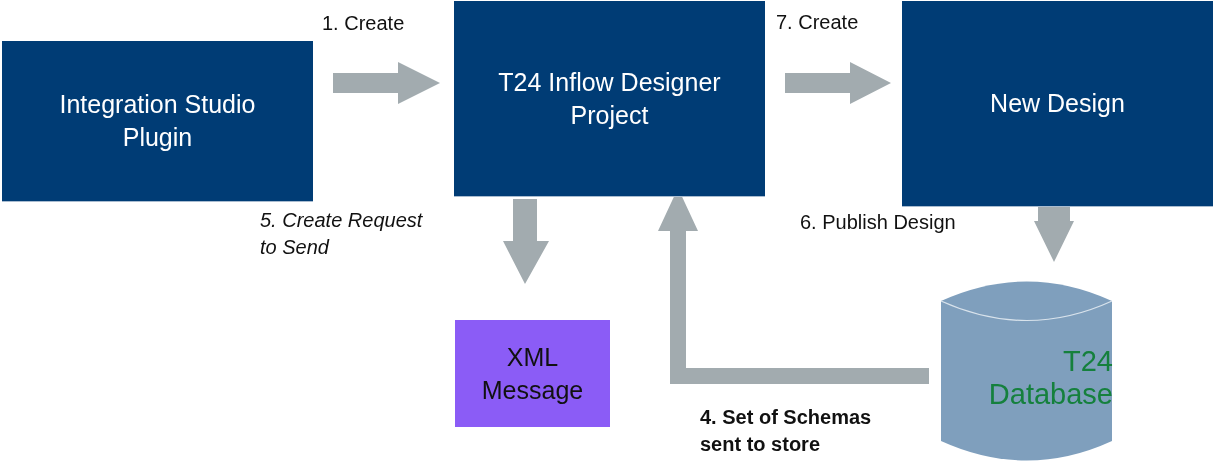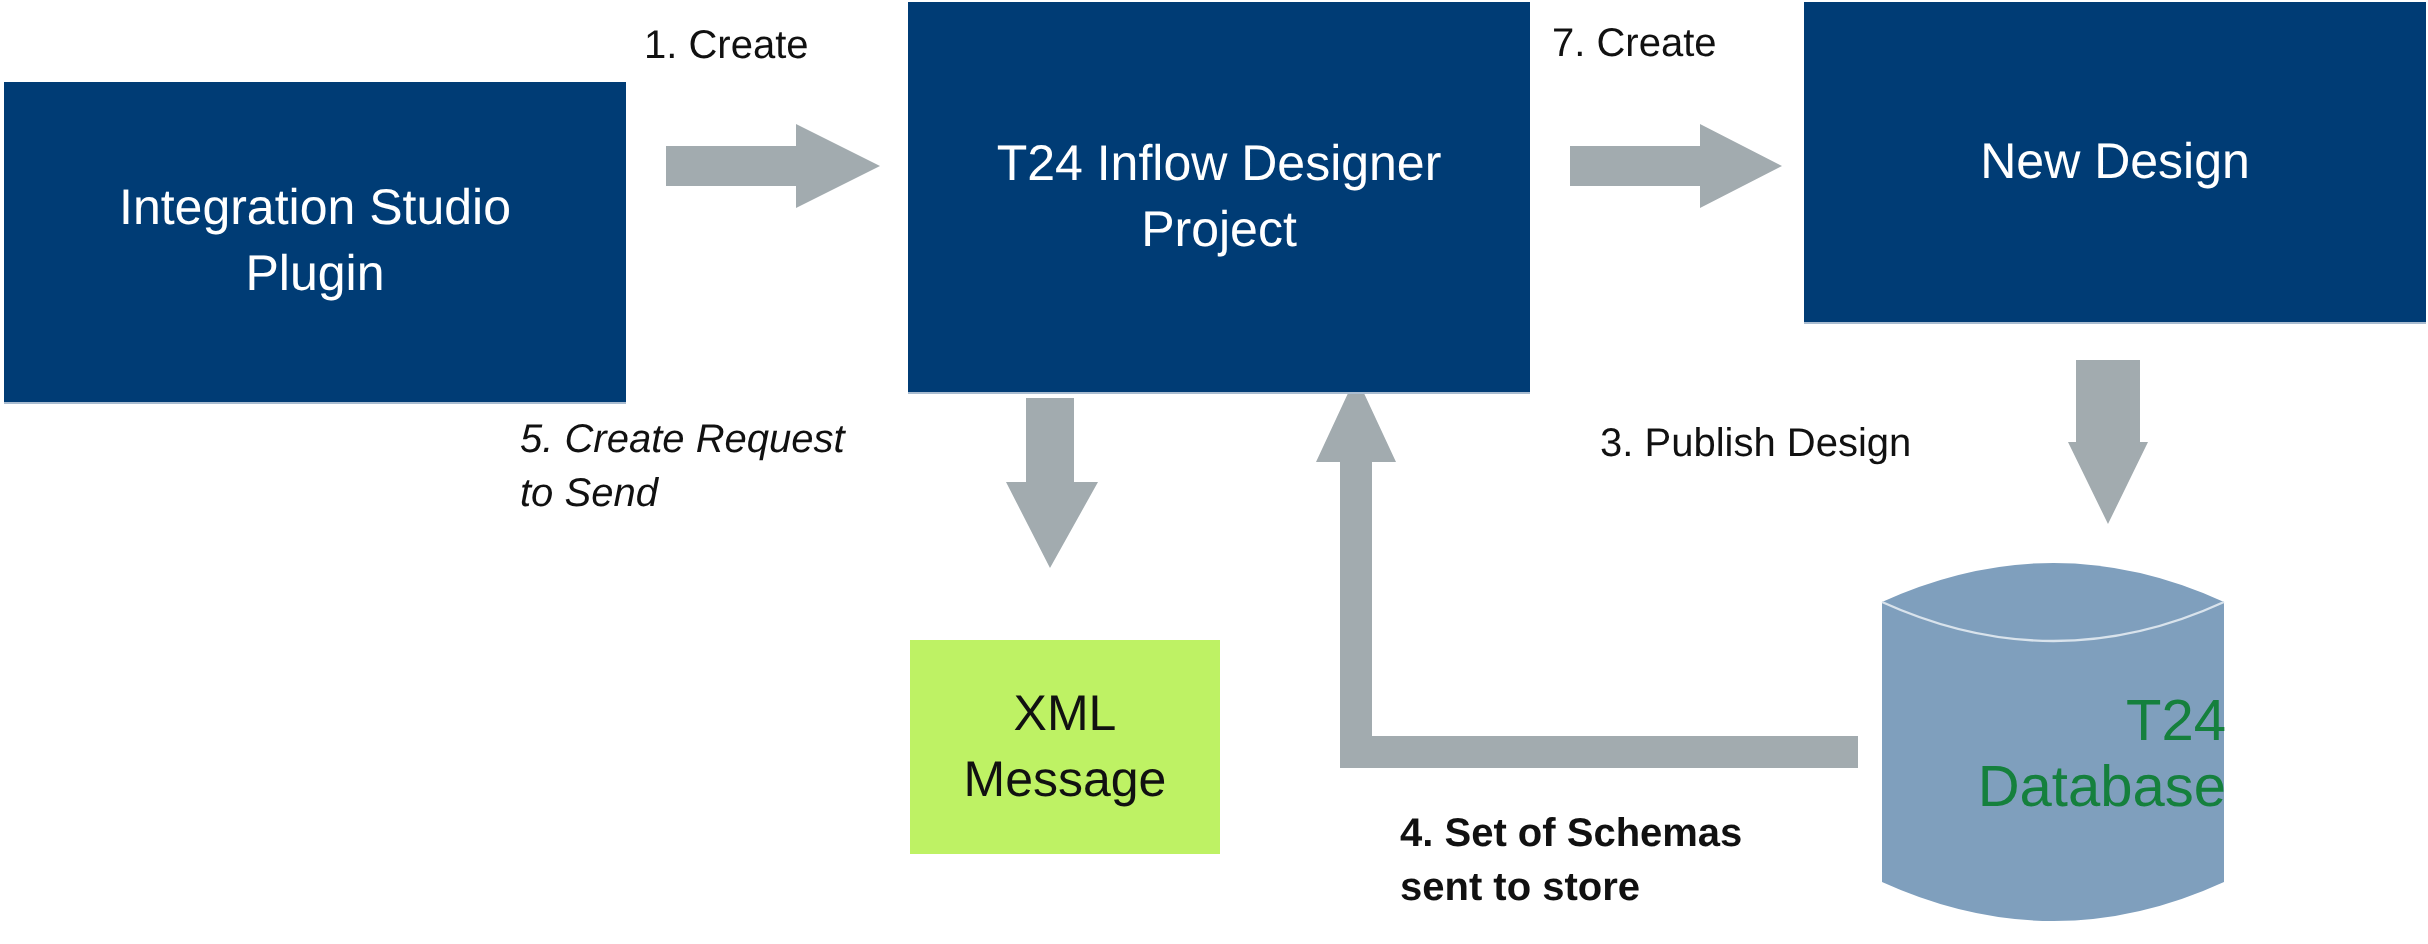--- a/index.html
+++ b/index.html
@@ -2,21 +2,21 @@
 <html><head>
 <meta charset="utf-8">
 <style>
   html, body { margin: 0; padding: 0; background: #ffffff; }
   body { width: 1214px; height: 472px; position: relative; overflow: hidden;
          font-family: "Liberation Sans", sans-serif; }
   .box { position: absolute; display: flex; align-items: center; justify-content: center;
          text-align: center; box-sizing: border-box; }
   .box.dark { background: #003c75; color: #ffffff; font-size: 25px; line-height: 33px;
               border-bottom: 1px solid #a9bcd0; }
-  .box.light { background: #bef264; color: #111111; font-size: 25px; line-height: 33px; }
+  .box.light { background: #8b5cf6; color: #111111; font-size: 25px; line-height: 33px; }
   .box span { white-space: pre-line; }
   .label { position: absolute; color: #111111; font-size: 20px; line-height: 27px;
            text-align: left; white-space: pre-line; }
   svg.arrows { position: absolute; left: 0; top: 0; }
   .db-text { position: absolute; left: 941px; width: 172px; top: 345px; text-align: right;
              font-size: 29px; line-height: 33px; color: #15803d; white-space: pre-line; }
 </style>
 </head>
 <body>
 
@@ -41,31 +41,31 @@
 <div class="box dark" style="left:2px; top:1px; width:311px; height:161px;margin-top:40px;">
   <span>Integration Studio
 Plugin</span>
 </div>
 
 <div class="box dark" style="left:454px; top:1px; width:311px; height:196px;">
   <span>T24 Inflow Designer
 Project</span>
 </div>
 
-<div class="box dark" style="left:902px; top:1px; width:311px; height:161px;">
+<div class="box dark" style="left:902px; top:1px; width:311px; height:206px;">
   <span>New Design</span>
 </div>
 
 <div class="box light" style="left:455px; top:320px; width:155px; height:107px;">
   <span>XML
 Message</span>
 </div>
 
 <div class="db-text">T24
 Database</div>
 
 <div class="label" style="left:322px; top:10px; width:120px;">1. Create</div>
 <div class="label" style="left:776px; top:9px; width:120px;">7. Create</div>
-<div class="label" style="left:800px; top:209px; width:215px;">3. Publish Design</div>
+<div class="label" style="left:800px; top:209px; width:215px;">6. Publish Design</div>
 <div class="label" style="left:700px; top:404px; width:215px;font-weight:bold;">4. Set of Schemas
 sent to store</div>
 <div class="label" style="left:260px; top:207px; width:220px;font-style:italic;">5. Create Request
 to Send</div>
 
 </body></html>

